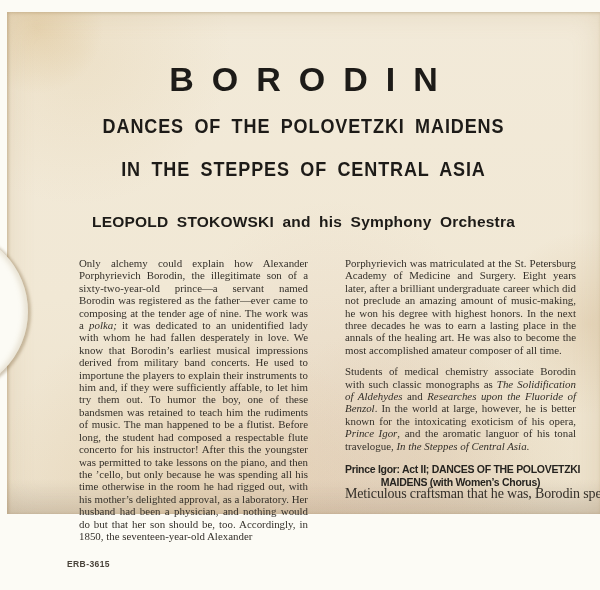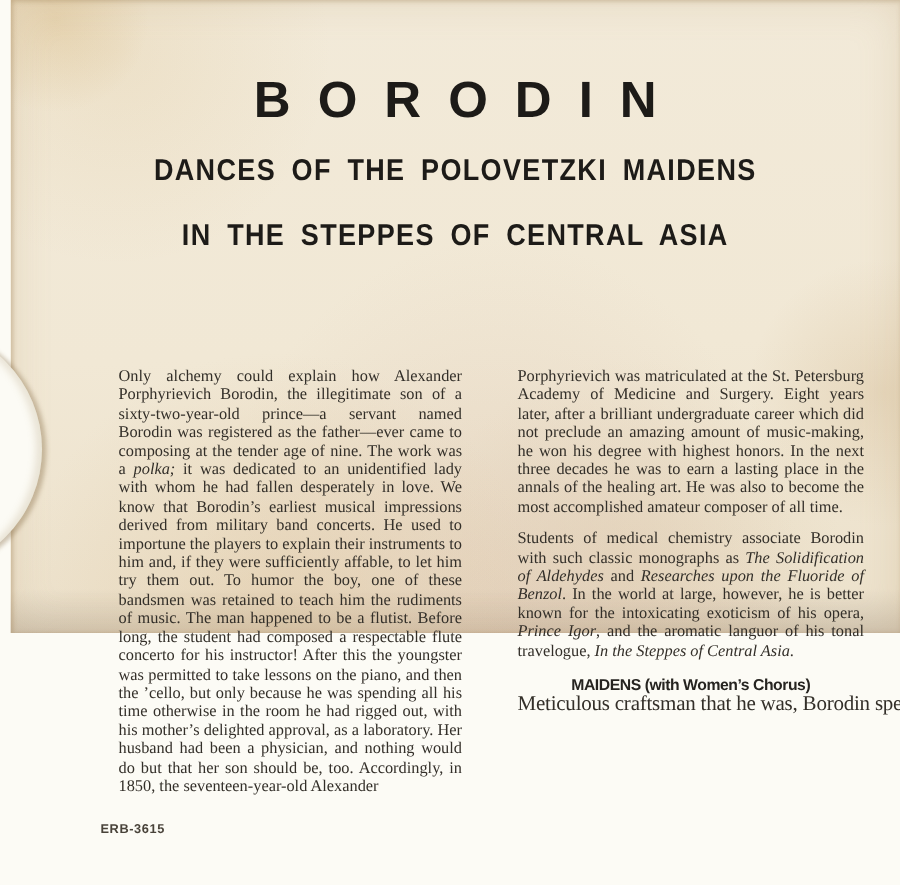--- a/index.html
+++ b/index.html
@@ -6,21 +6,21 @@
   body{
     width:600px;height:590px;
     background:#fcfbf5;
     font-family:"Liberation Serif", serif;
     overflow:hidden;
   }
   .scene{position:relative;width:600px;height:590px;overflow:hidden;background:#fcfbf5;}
 
   
   .sleeve{
-    position:absolute;left:7px;top:0;width:593px;height:422px;
+    position:absolute;left:7px;top:12px;width:593px;height:502px;
     background:
       radial-gradient(circle at 5% 3%, rgba(198,152,72,0.22), transparent 9%),
       radial-gradient(circle at 12% 8%, rgba(205,168,100,0.14), transparent 22%),
       radial-gradient(circle at 98% 62%, rgba(188,148,92,0.20), transparent 14%),
       radial-gradient(circle at 30% 97%, rgba(222,196,158,0.45), transparent 30%),
       radial-gradient(ellipse at 55% 103%, rgba(214,186,166,0.38), transparent 45%),
       radial-gradient(circle at 70% 90%, rgba(210,186,150,0.25), transparent 25%),
       linear-gradient(to top, rgba(152,140,129,0.30), rgba(152,140,129,0) 7%),
       linear-gradient(178deg,#f2ead9 0%,#f1e8d5 55%,#ece1cb 100%);
     box-shadow:
@@ -72,30 +72,32 @@
 </style>
 </head>
 <body>
 
 <div class="scene">
   <div class="sleeve">
 
     <div class="hdr title">BORODIN</div>
     <div class="hdr sub sub1">DANCES OF THE POLOVETZKI MAIDENS</div>
     <div class="hdr sub sub2">IN THE STEPPES OF CENTRAL ASIA</div>
+    <div class="hdr artist">LEOPOLD STOKOWSKI and his Symphony Orchestra</div>
 
     <div class="col col-left">
       <p><span>Only alchemy could explain how Alexander Porphyrievich Borodin, the illegitimate son of a sixty-two-year-old prince—a servant named Borodin was registered as the father—ever came to composing at the tender age of nine. The work was a </span><span class="ital">polka;</span><span> it was dedicated to an unidentified lady with whom he had fallen desperately in love. We know that Borodin’s earliest musical impressions derived from military band concerts. He used to importune the players to explain their instruments to him and, if they were sufficiently affable, to let him try them out. To humor the boy, one of these bandsmen was retained to teach him the rudiments of music. The man happened to be a flutist. Before long, the student had composed a respectable flute concerto for his instructor! After this the youngster was permitted to take lessons on the piano, and then the ’cello, but only because he was spending all his time otherwise in the room he had rigged out, with his mother’s delighted approval, as a laboratory. Her husband had been a physician, and nothing would do but that her son should be, too. Accordingly, in 1850, the seventeen-year-old Alexander</span></p>
     </div>
 
     <div class="col col-right">
       <p>Porphyrievich was matriculated at the St. Petersburg Academy of Medicine and Surgery. Eight years later, after a brilliant undergraduate career which did not preclude an amazing amount of music-making, he won his degree with highest honors. In the next three decades he was to earn a lasting place in the annals of the healing art. He was also to become the most accomplished amateur composer of all time.</p>
       <p><span>Students of medical chemistry associate Borodin with such classic monographs as </span><span class="ital">The Solidification of Aldehydes</span><span> and </span><span class="ital">Researches upon the Fluoride of Benzol</span><span>. In the world at large, however, he is better known for the intoxicating exoticism of his opera, </span><span class="ital">Prince Igor</span><span>, and the aromatic languor of his tonal travelogue, </span><span class="ital">In the Steppes of Central Asia</span><span>.</span></p>
 
       <div class="track">
+        <div class="track-line">Prince Igor: Act II; DANCES OF THE POLOVETZKI</div>
         <div class="track-line">MAIDENS (with Women’s Chorus)</div>
       </div>
 
       <p class="cont">Meticulous craftsman that he was, Borodin spent</p>
     </div>
 
     <div class="catalog">ERB-3615</div>
 
     <div class="notch"></div>
   </div>

